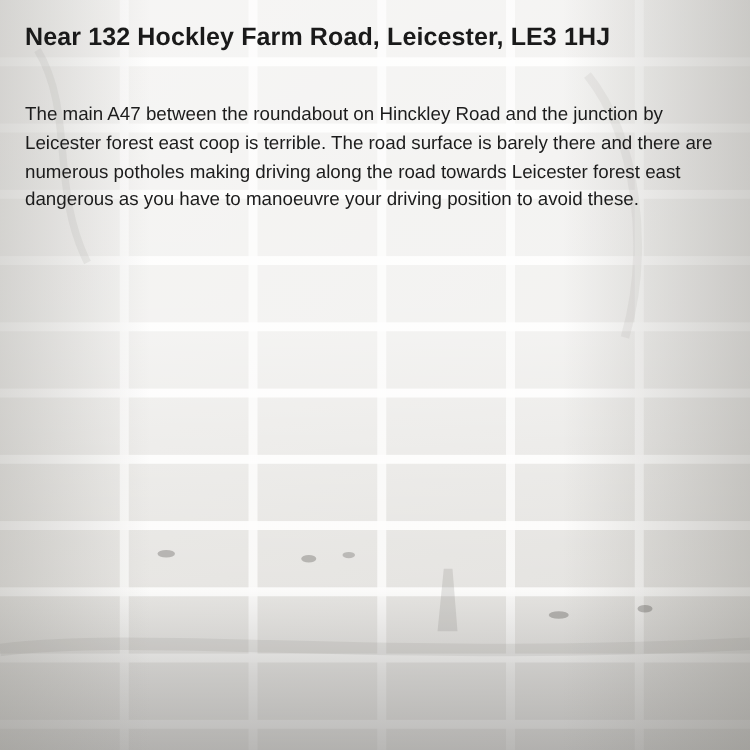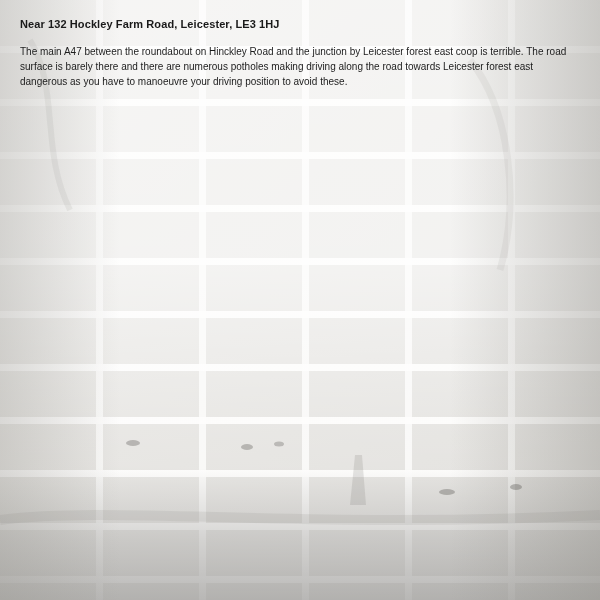--- a/index.html
+++ b/index.html
@@ -61,29 +61,29 @@
     inset: 0;
     pointer-events: none;
     opacity: 0.35;
   }
   .content {
     position: relative;
     z-index: 3;
     padding: 18px 20px 0 20px;
   }
   .location-heading {
-    font-size: 11px;
+    font-size: 20px;
     font-weight: bold;
     color: #1a1a1a;
     line-height: 1.25;
-    margin: 0 0 12px 0;
+    margin: 0 0 38px 0;
     letter-spacing: 0.1px;
   }
   .report-body {
-    font-size: 10px;
+    font-size: 15px;
     color: #1c1c1c;
     line-height: 1.52;
     margin: 0;
     max-width: 556px;
   }
 </style>
 </head>
 <body>
 
 <div class="report-card">

